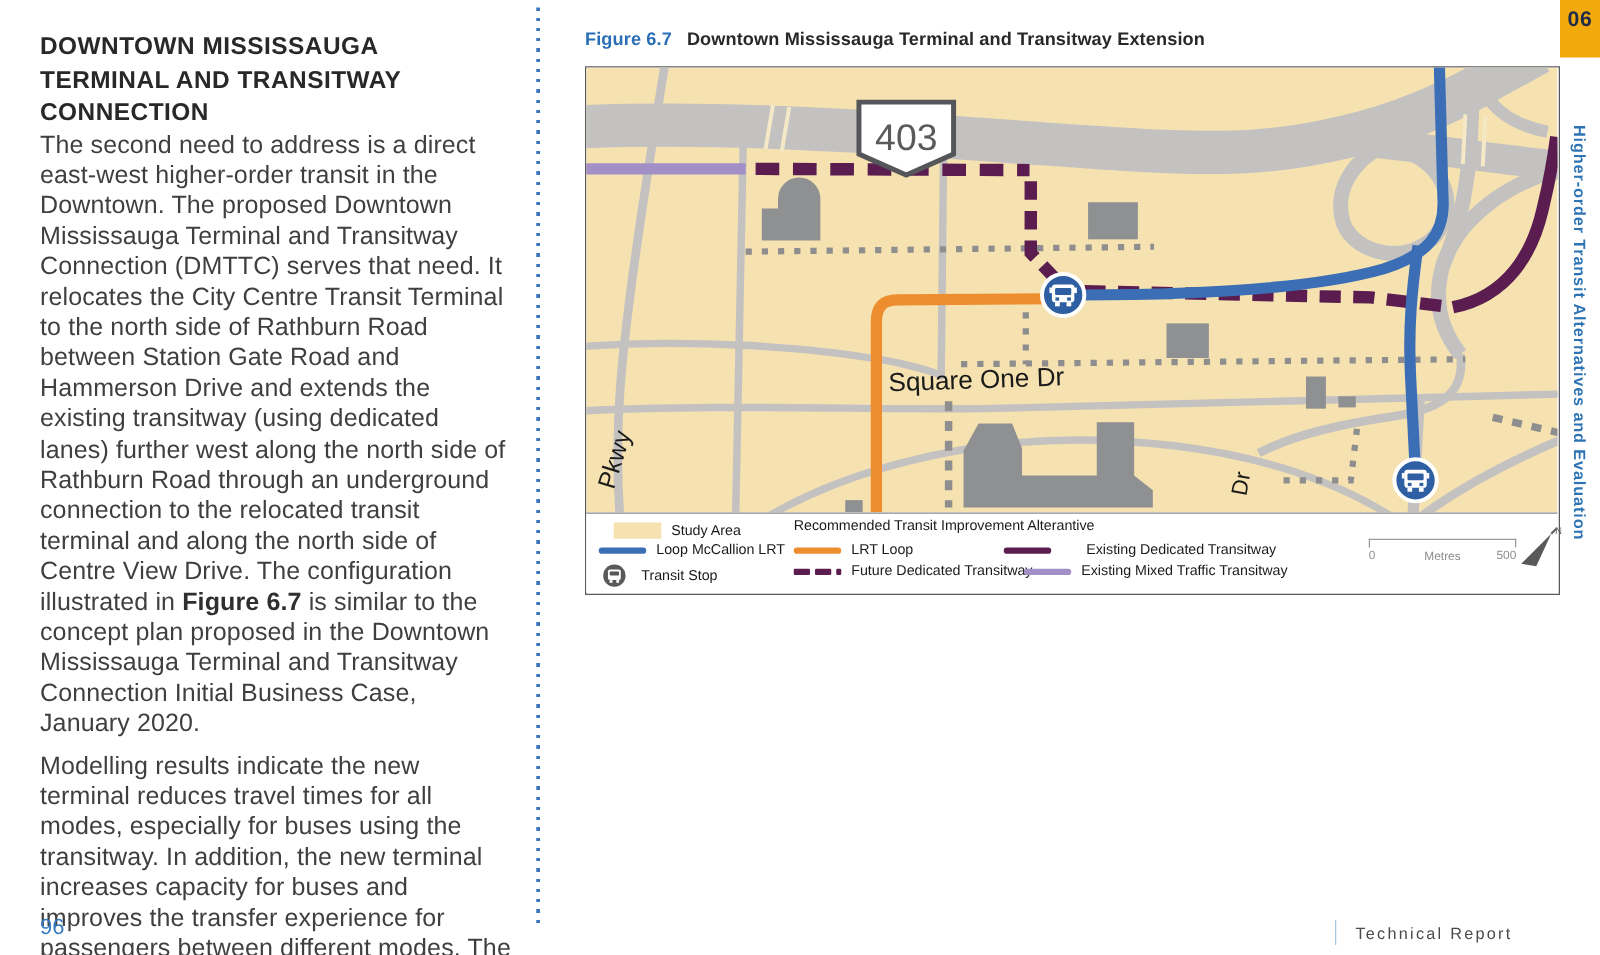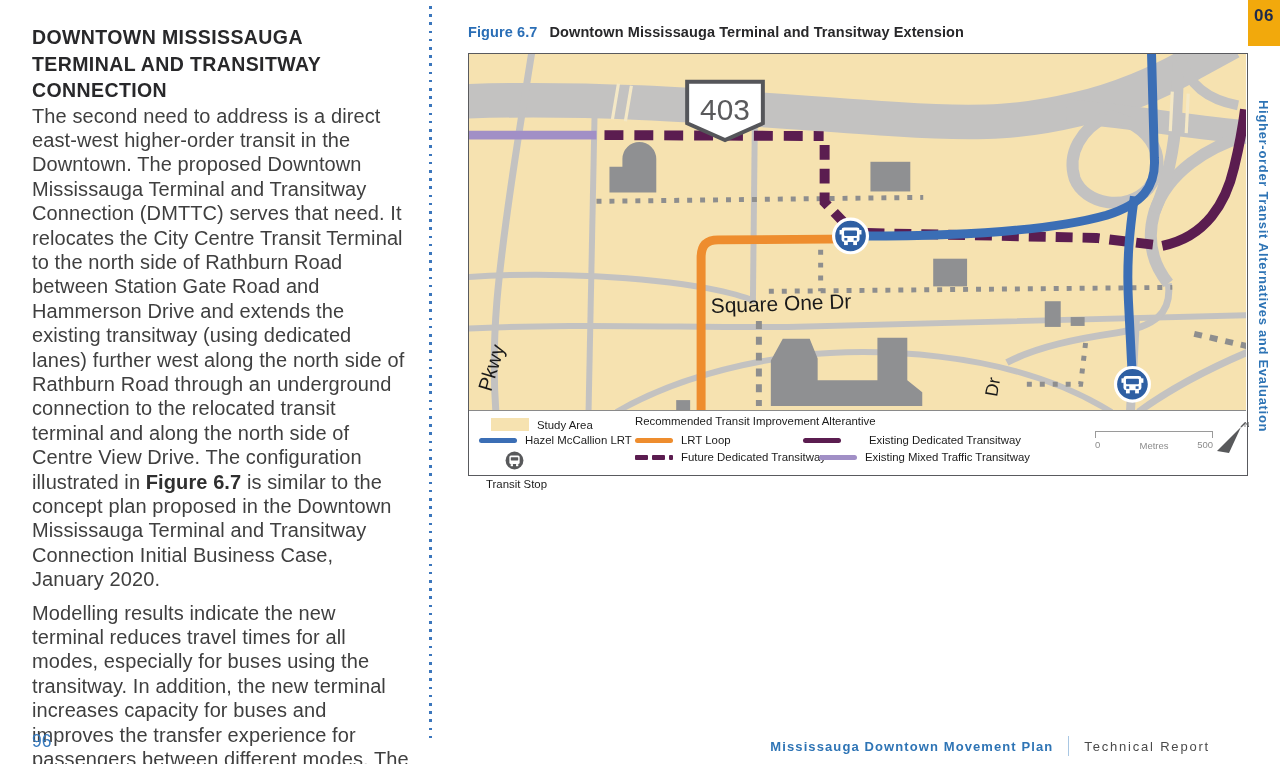--- a/index.html
+++ b/index.html
@@ -174,23 +174,23 @@
         </g>
       </svg>
 
       <div class="legend">
         <div class="li" style="left:22px; top:7px;">
           <span class="sw-area"></span>
           <span>Study Area</span>
         </div>
         <div class="li" style="left:10px; top:23px;">
           <span class="sw-line sw-blue"></span>
-          <span>Hazel McCallion LRT</span>
-        </div>
-        <div class="li" style="left:13px; top:40px;flex-direction:column;">
+          <span>Loop McCallion LRT</span>
+        </div>
+        <div class="li" style="left:13px; top:40px;">
           <svg width="19" height="19" viewBox="-10 -10 20 20">
             <circle r="9.4" fill="#58595b"></circle>
             <rect x="-5.4" y="-5.2" width="10.8" height="8.8" rx="1.6" fill="#ffffff"></rect>
             <rect x="-3.9" y="-3.5" width="7.8" height="3.4" rx="0.6" fill="#58595b"></rect>
             <rect x="-4" y="3.8" width="2.4" height="2.2" fill="#ffffff"></rect>
               <rect x="1.6" y="3.8" width="2.4" height="2.2" fill="#ffffff"></rect>
           </svg>
           <span style="margin-left:4px;">Transit Stop</span>
         </div>
 
@@ -236,18 +236,17 @@
         </div>
       </div>
     </div>
   </div>
 
   <div class="tab06">06</div>
   <div class="side-label">Higher-order Transit Alternatives and Evaluation</div>
 
   <div class="page-num">96</div>
   <div class="footer-right">
-    <span class="brand">Mississauga Downtown Movement Plan</span>
     <span class="sep"></span>
     <span class="doc">Technical Report</span>
   </div>
 
 </div>
 
 </body></html>

